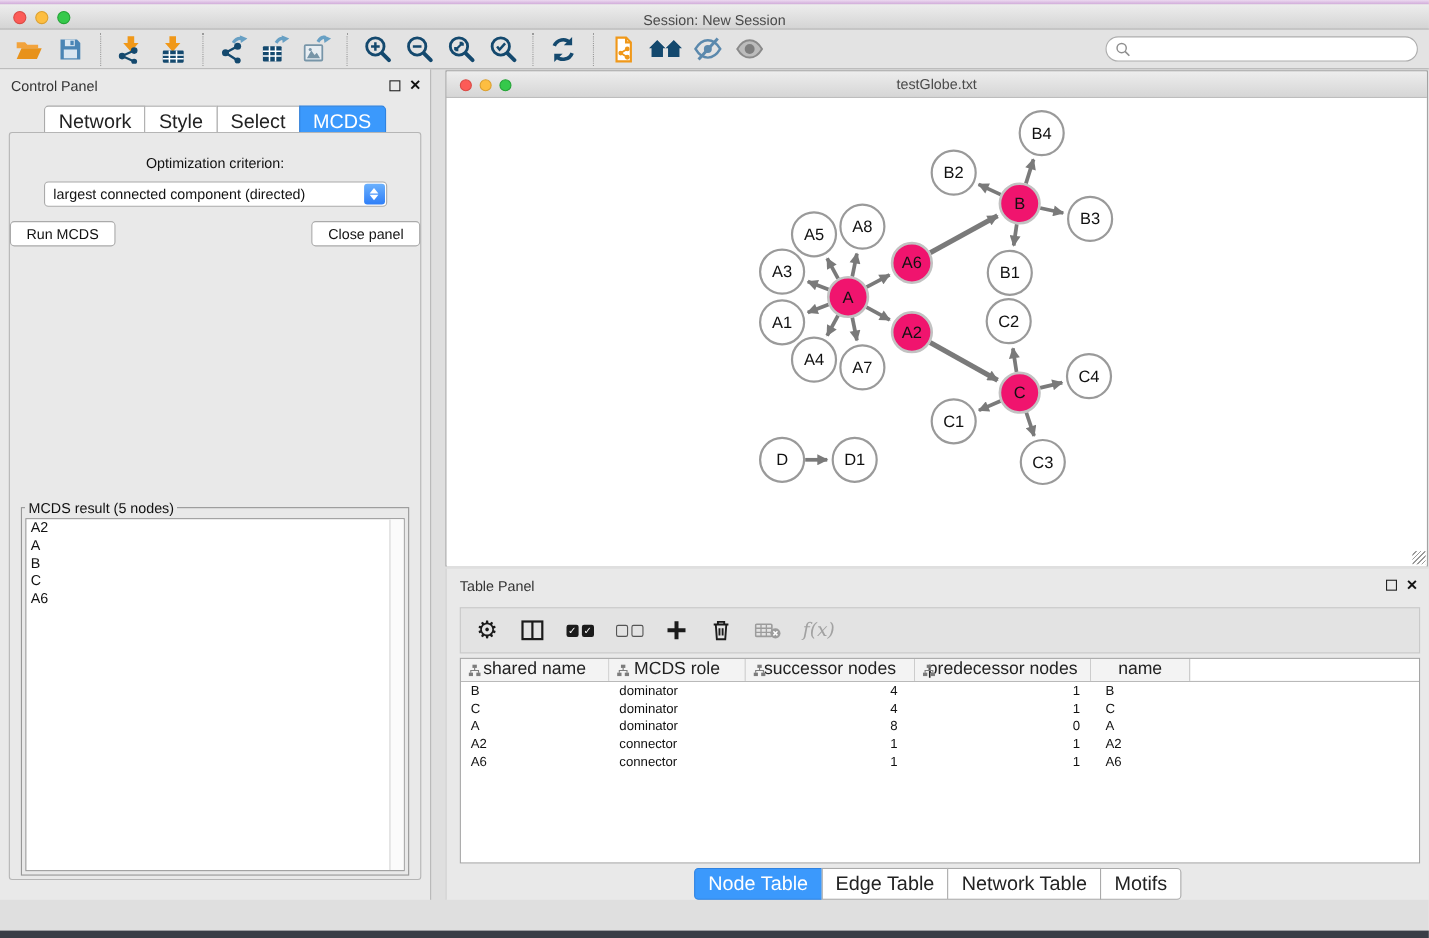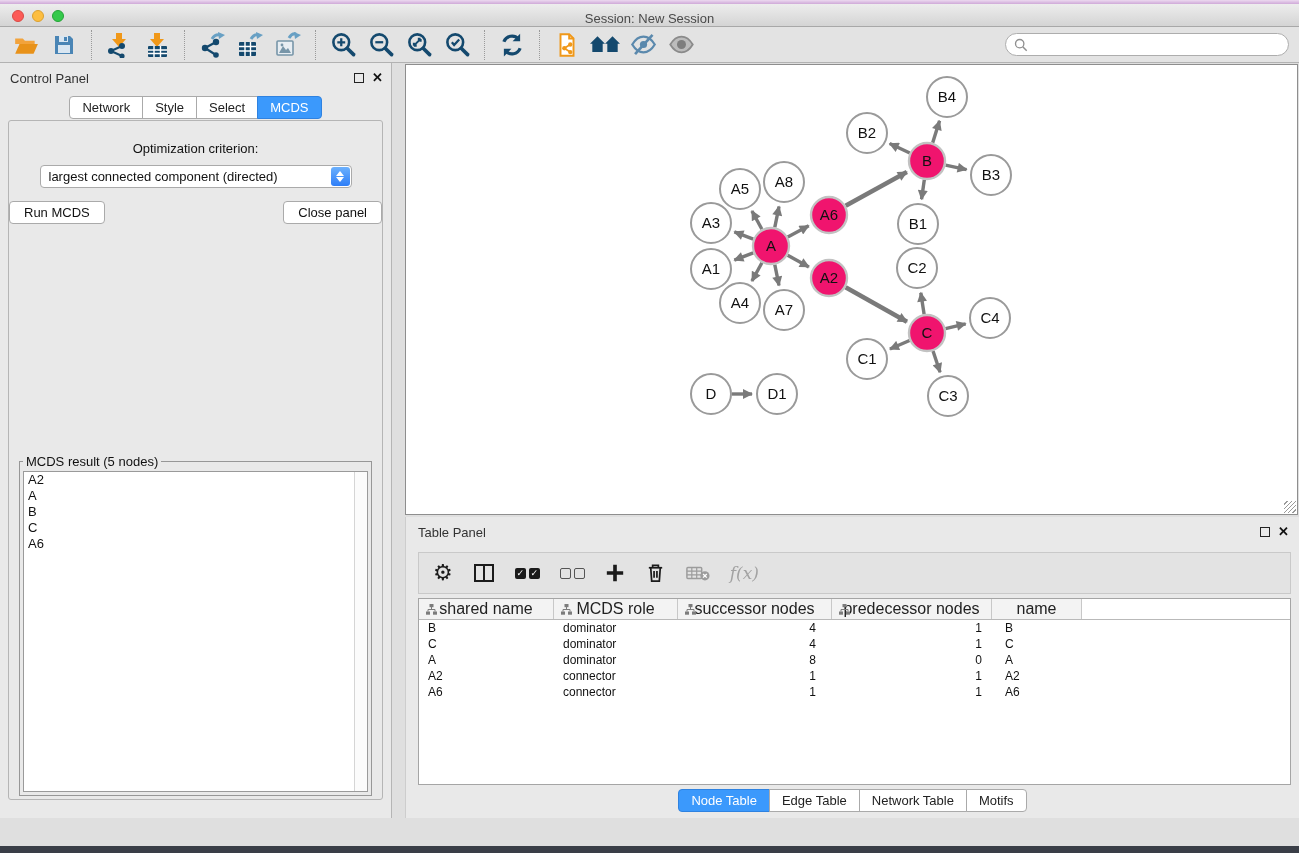--- a/index.html
+++ b/index.html
@@ -34,21 +34,21 @@
   
   .control-panel { position:absolute; left:0; top:0; width:392px; height:755px;
     background:#e9e9e9; border-right:1px solid #b5b5b5; }
   .panel-titlebar { position:absolute; top:4px; left:10px; right:8px; height:22px; display:flex; align-items:center; }
   .panel-title { font-size:13px; color:#333; }
   .panel-ctrls { margin-left:auto; display:flex; align-items:center; gap:8px; }
   .float-box { width:10px; height:10px; border:1.5px solid #222; display:inline-block; cursor:pointer; }
   .close-x { font-size:13px; font-weight:bold; color:#111; cursor:pointer; line-height:10px; }
 
   .cp-tabs { position:absolute; top:33px; left:0; width:100%; display:flex; justify-content:center; }
-  .seg { background:#fff; border:1px solid #aaa; padding:3px 12px; font-size:13px; color:#222;
+  .seg { background:#fff; border:1px solid #aaa; padding:3px 12px; font-size:18px; color:#222;
     margin-left:-1px; cursor:pointer; white-space:nowrap; }
   .seg:first-child { border-radius:4px 0 0 4px; margin-left:0; }
   .seg:last-child { border-radius:0 4px 4px 0; }
   .seg.active { background:#3b99fc; border-color:#2f82e0; color:#fff; }
 
   .cp-body { position:absolute; top:57px; left:8px; right:8px; bottom:18px;
     border:1px solid #b5b5b5; border-radius:3px; background:#e9e9e9; }
   .opt-label { margin-top:20px; text-align:center; font-size:13px; color:#111; }
   .dropdown { position:relative; margin:9px auto 0; width:312px; height:23px; background:#fff;
     border:1px solid #aaa; border-radius:4px; display:flex; align-items:center; padding-left:8px; cursor:pointer; }
@@ -319,20 +319,26 @@
             <div class="list-item">B</div>
             <div class="list-item">C</div>
             <div class="list-item">A6</div>
             <div class="scroll-track"></div>
           </div>
         </fieldset>
       </div>
     </div>
 
     <div class="net-window">
+      <div class="net-titlebar">
+        <span class="tl red"></span>
+        <span class="tl yel"></span>
+        <span class="tl grn"></span>
+        <span class="title-text">testGlobe.txt</span>
+      </div>
       <div class="net-canvas">
         <svg class="graph" viewBox="0 0 891 426" width="891" height="426">
           <defs>
             <marker id="arw" viewBox="0 0 10 10" refX="9" refY="5" markerWidth="11" markerHeight="10" orient="auto" markerUnits="userSpaceOnUse">
               <path d="M0 0L10 5L0 10z" fill="#7a7a7a"></path>
             </marker>
           </defs>
           <g id="edges">
               <line x1="355.9223330087103" y1="164.3088058547254" x2="345.9442986727496" y2="145.96209755957184" stroke="#7a7a7a" stroke-width="3.4" marker-end="url(#arw)"></line>
               <line x1="368.782138561512" y1="162.38024092794097" x2="373.0235018927474" y2="141.49968298955133" stroke="#7a7a7a" stroke-width="3.4" marker-end="url(#arw)"></line>

